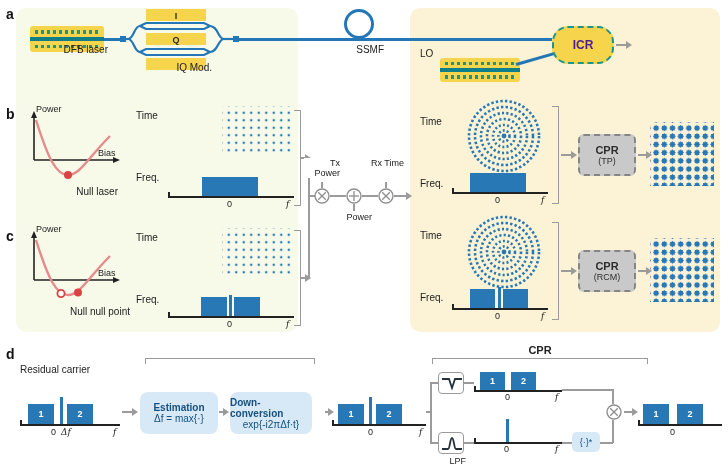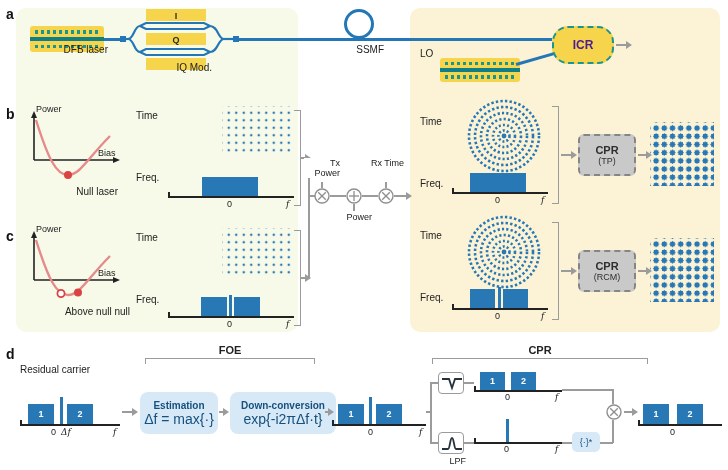--- a/index.html
+++ b/index.html
@@ -40,21 +40,21 @@
   .wg { position:absolute; left:0; width:100%; background:#0e7f87; }
   .chip-gray { position:absolute; background:#c9c9c9; border:2px dashed #858585; border-radius:6px;
     display:flex; flex-direction:column; align-items:center; justify-content:center; color:#2e2e2e; }
   .chip-gray .l1 { font-weight:bold; font-size:11px; }
   .chip-gray .l2 { font-size:9px; }
   .icr-box { position:absolute; background:#f6d44c; border:2px dashed #1a948e; border-radius:16px;
     display:flex; align-items:center; justify-content:center; font-weight:bold; font-size:12px; color:#4c1d95; }
   .bluebox { position:absolute; background:#d7e9f7; border-radius:8px; color:#15507e;
     display:flex; flex-direction:column; align-items:center; justify-content:center; }
   .bluebox .l1 { font-weight:bold; font-size:10px; }
-  .bluebox .l2 { font-size:14px; }
+  .bluebox .l2 { font-size:10px; }
   .filterbox { position:absolute; background:#fff; border:1.3px solid #9b9b9b; border-radius:4px;
     display:flex; align-items:center; justify-content:center; }
   .conjbox { position:absolute; background:#d7e9f7; border-radius:5px; color:#15507e; font-size:9px;
     display:flex; align-items:center; justify-content:center; }
 </style>
 </head>
 <body>
 
 <div id="fig">
 
@@ -142,21 +142,21 @@
     <line x1="12" y1="52" x2="12" y2="8" stroke="#222" stroke-width="1.6"></line>
     <polygon points="12,3 9,10 15,10" fill="#222"></polygon>
     <line x1="12" y1="52" x2="92" y2="52" stroke="#222" stroke-width="1.6"></line>
     <polygon points="98,52 91,49 91,55" fill="#222"></polygon>
     <path d="M14,12 C26,50 34,67 46,67 C58,67 66,50 88,28" fill="none" stroke="#e58b8b" stroke-width="2.4"></path>
     <circle cx="39" cy="65.5" r="3.6" fill="#fff" stroke="#d94343" stroke-width="1.8"></circle>
     <circle cx="56" cy="64.5" r="4" fill="#d94343"></circle>
   </svg>
   <span class="abs t9" style="left:36px;top:224px">Power</span>
   <span class="abs t9" style="left:98px;top:268px">Bias</span>
-  <span class="abs t10 ctr" style="left:18px;top:306px;width:112px">Above null null</span>
+  <span class="abs t10 ctr" style="left:18px;top:306px;width:112px">Null null point</span>
 
   <span class="abs t10" style="left:136px;top:232px">Time</span>
   <div class="dots-sm" style="left:222px;top:228px;width:70px;height:48px"></div>
   <span class="abs t10" style="left:136px;top:294px">Freq.</span>
   <div class="spec" style="left:168px;top:296px;width:126px;height:34px">
     <div class="spec-axis" style="top:20px"></div>
     <div class="blk" style="left:33px;top:1px;width:26px;height:19px"></div>
     <div class="carrier" style="left:61px;top:-1px;width:2.5px;height:21px"></div>
     <div class="blk" style="left:66px;top:1px;width:26px;height:19px"></div>
     <span class="slabel" style="left:59px;top:23px">0</span>
@@ -268,26 +268,25 @@
     <span class="slabel flabel" style="left:93px;top:35px">f</span>
   </div>
 
   <div class="arr" style="left:122px;top:411px;width:10px"></div>
 
   <div class="bluebox" style="left:140px;top:392px;width:78px;height:42px">
     <span class="l1">Estimation</span>
     <span class="l2">Δf = max{·}</span>
   </div>
   <div class="arr" style="left:219px;top:411px;width:4px"></div>
-  <div class="bluebox" style="left:230px;top:392px;width:106px;height:42px">
+  <div class="bluebox" style="left:230px;top:392px;width:82px;height:42px">
     <span class="l1">Down-conversion</span>
     <span class="l2">exp{-i2πΔf·t}</span>
   </div>
 
-  <span class="bracket-label" style="left:145px;top:344px;width:170px">FOE</span>
   <div class="bracket-top" style="left:145px;top:358px;width:170px"></div>
 
   <div class="arr" style="left:325px;top:411px;width:3px"></div>
 
   <div class="spec" style="left:332px;top:392px;width:94px;height:52px">
     <div class="spec-axis" style="top:32px"></div>
     <div class="blk" style="left:6px;top:12px;width:26px;height:20px">
         <span>1</span>
       </div>
     <div class="carrier" style="left:37px;top:5px;width:3px;height:27px"></div>

